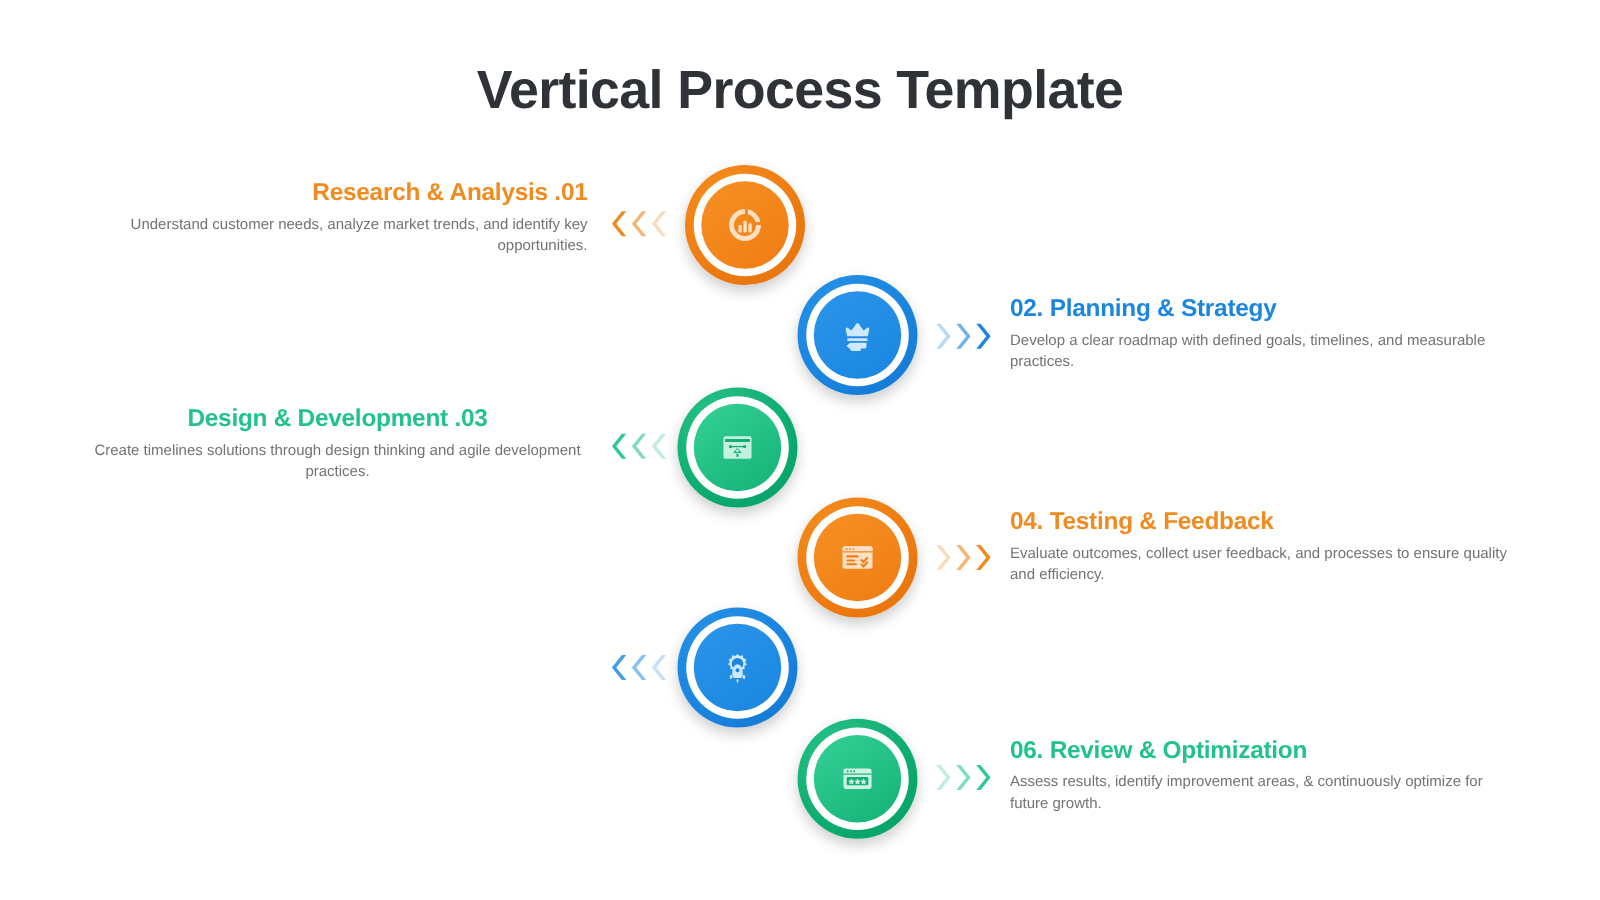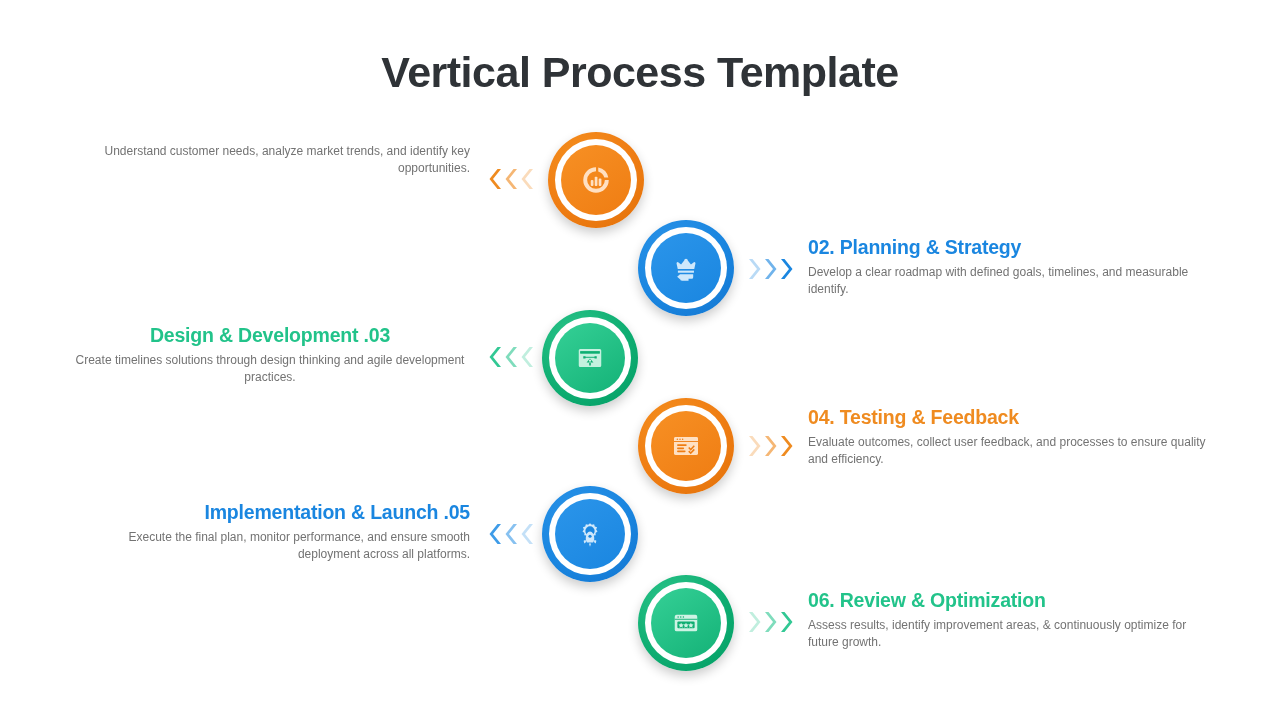--- a/index.html
+++ b/index.html
@@ -109,42 +109,39 @@
   .t-green  .head { color: #22c38a; }
 </style>
 </head>
 <body>
 
 <div id="slide">
 
   <div id="title">Vertical Process Template</div>
 
   <div class="txt left t-orange" style="top:143px; left:70px;">
+    <div class="head">Research &amp; Analysis .01</div>
     <div class="body">Understand customer needs, analyze market trends, and identify key opportunities.</div>
   </div>
 
   <div class="txt right t-blue" style="top:236px; left:808px;">
     <div class="head">02. Planning &amp; Strategy</div>
-    <div class="body">Develop a clear roadmap with defined goals, timelines, and measurable identify.</div>
+    <div class="body">Develop a clear roadmap with defined goals, timelines, and measurable practices.</div>
   </div>
 
   <div class="txt left t-green" style="top:324px; left:70px;text-align:center;">
     <div class="head">Design &amp; Development .03</div>
     <div class="body">Create timelines solutions through design thinking and agile development practices.</div>
   </div>
 
   <div class="txt right t-orange" style="top:406px; left:808px;">
     <div class="head">04. Testing &amp; Feedback</div>
     <div class="body">Evaluate outcomes, collect user feedback, and processes to ensure quality and efficiency.</div>
   </div>
 
-  <div class="txt left t-blue" style="top:501px; left:70px;">
-    <div class="head">Implementation &amp; Launch .05</div>
-    <div class="body">Execute the final plan, monitor performance, and ensure smooth deployment across all platforms.</div>
-  </div>
 
   <div class="txt right t-green" style="top:589px; left:808px;">
     <div class="head">06. Review &amp; Optimization</div>
     <div class="body">Assess results, identify improvement areas, &amp; continuously optimize for future growth.</div>
   </div>
 
   <div class="arrows" style="top:167px; left:489px;">
     <svg class="a1" viewBox="0 0 15 24">
         <path d="M12 2 L4 12 L12 22 L8.5 22 L0.5 12 L8.5 2 Z" fill="#ef8b20"></path>
       </svg>

